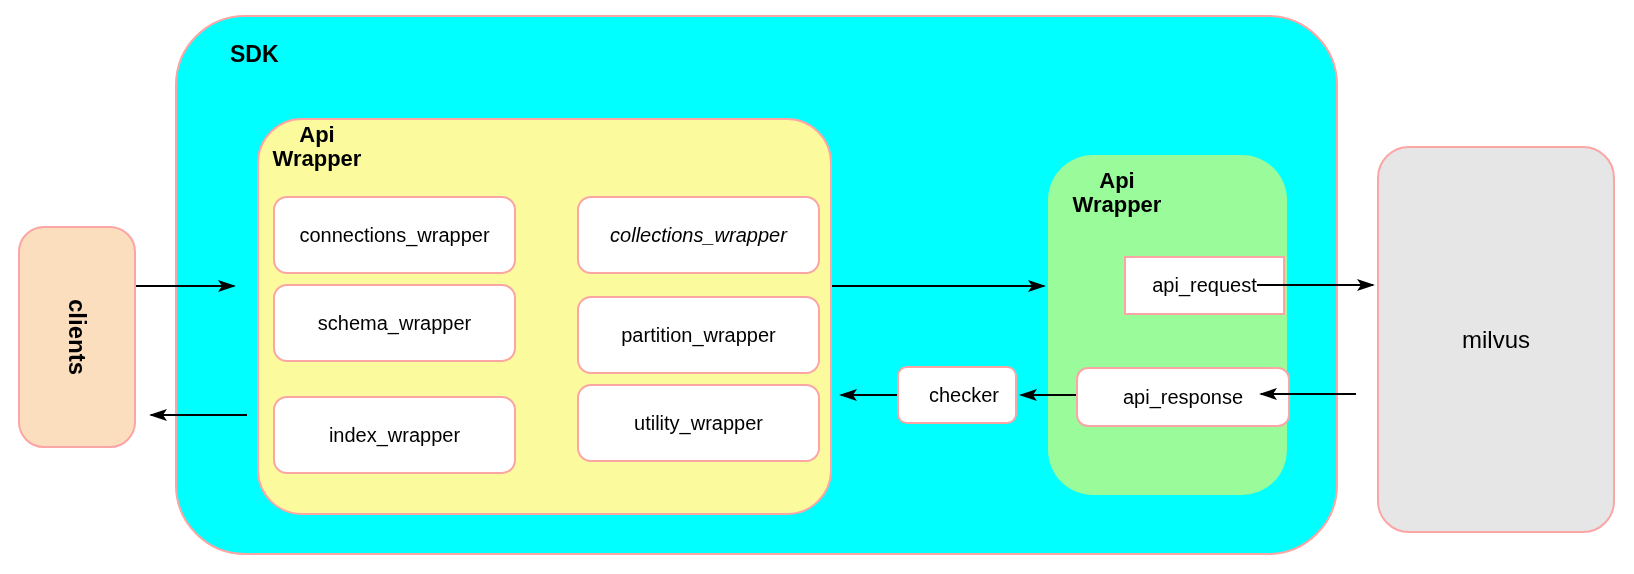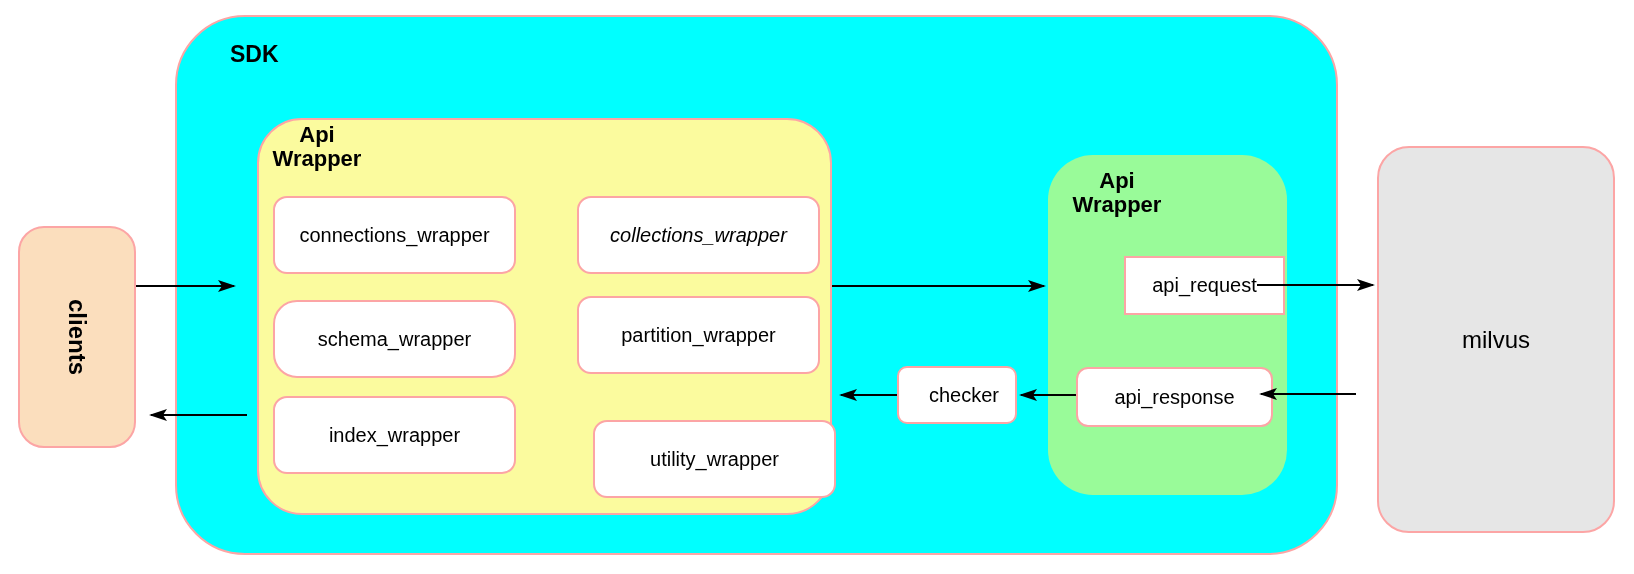--- a/index.html
+++ b/index.html
@@ -72,26 +72,26 @@
   #milvus-node .inner-text { font-size: 24px; font-weight: normal; }
   
   .white-box {
     background: #ffffff;
     border-radius: 14px;
     font-size: 20px; color: #000;
   }
   .module { width: 243px; height: 78px; }
   .m0 { left: 273px; top: 196px; }
   .m1 { left: 577px; top: 196px; font-style: italic; }
-  .m2 { left: 273px; top: 300px; border-radius: 24px; }
+  .m2 { left: 273px; top: 284px; }
   .m3 { left: 577px; top: 296px; }
   .m4 { left: 273px; top: 396px; }
-  .m5 { left: 577px; top: 420px; margin-left: 16px; }
+  .m5 { left: 577px; top: 384px; }
   #api-request-node  { left: 1076px; top: 256px; width: 161px; height: 59px; border-radius: 0; margin-left: 48px; }
-  #api-response-node { left: 1076px; top: 367px; width: 197px; height: 60px; border-radius: 12px; }
+  #api-response-node { left: 1076px; top: 367px; width: 214px; height: 60px; border-radius: 12px; }
   #checker-node      { left: 897px;  top: 366px; width: 120px; height: 58px; border-radius: 10px; padding-left: 14px; }
   
   #arrow-layer {
     position: absolute; left: 0; top: 0;
     width: 1634px; height: 574px;
     pointer-events: none;
   }
   #arrow-layer line { stroke: #000000; stroke-width: 2px; }
 </style>
 </head>

